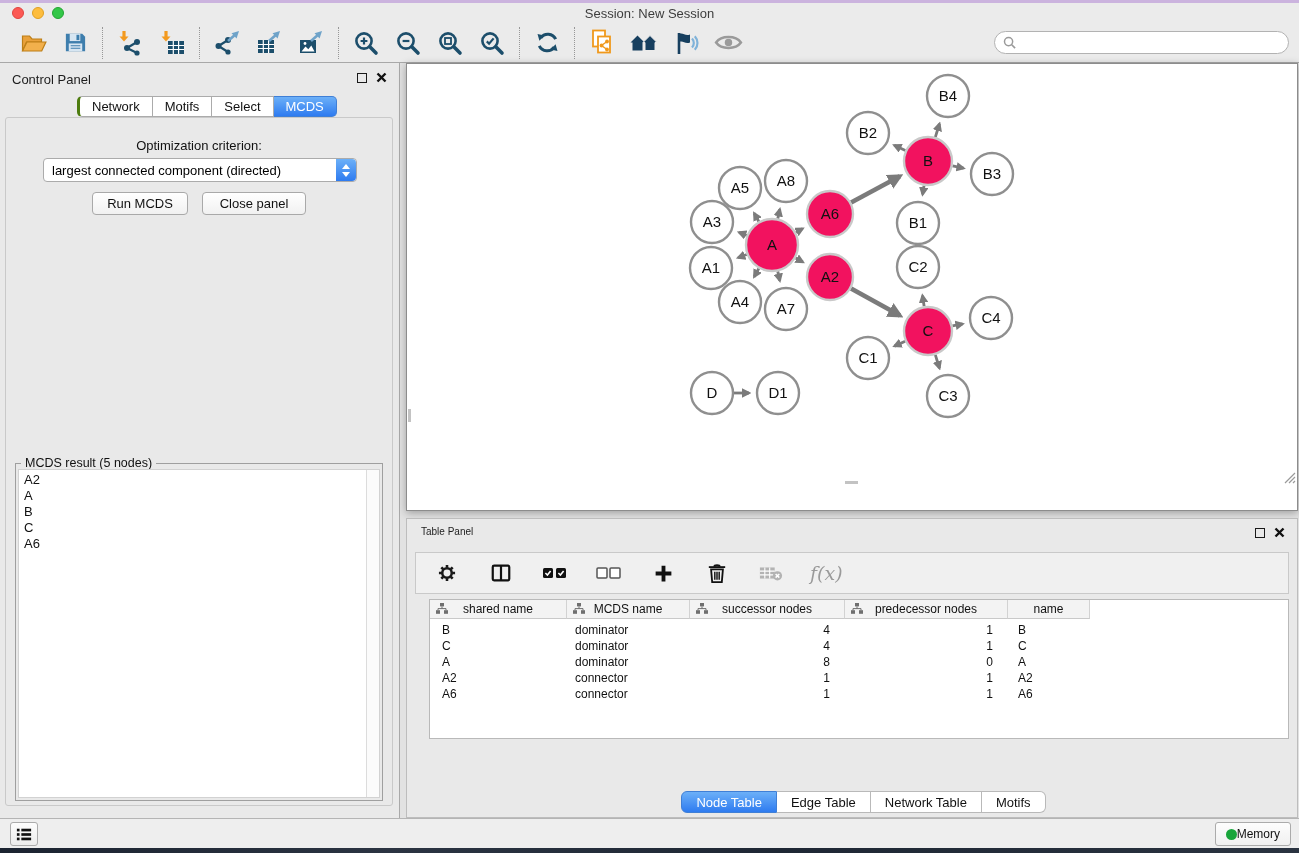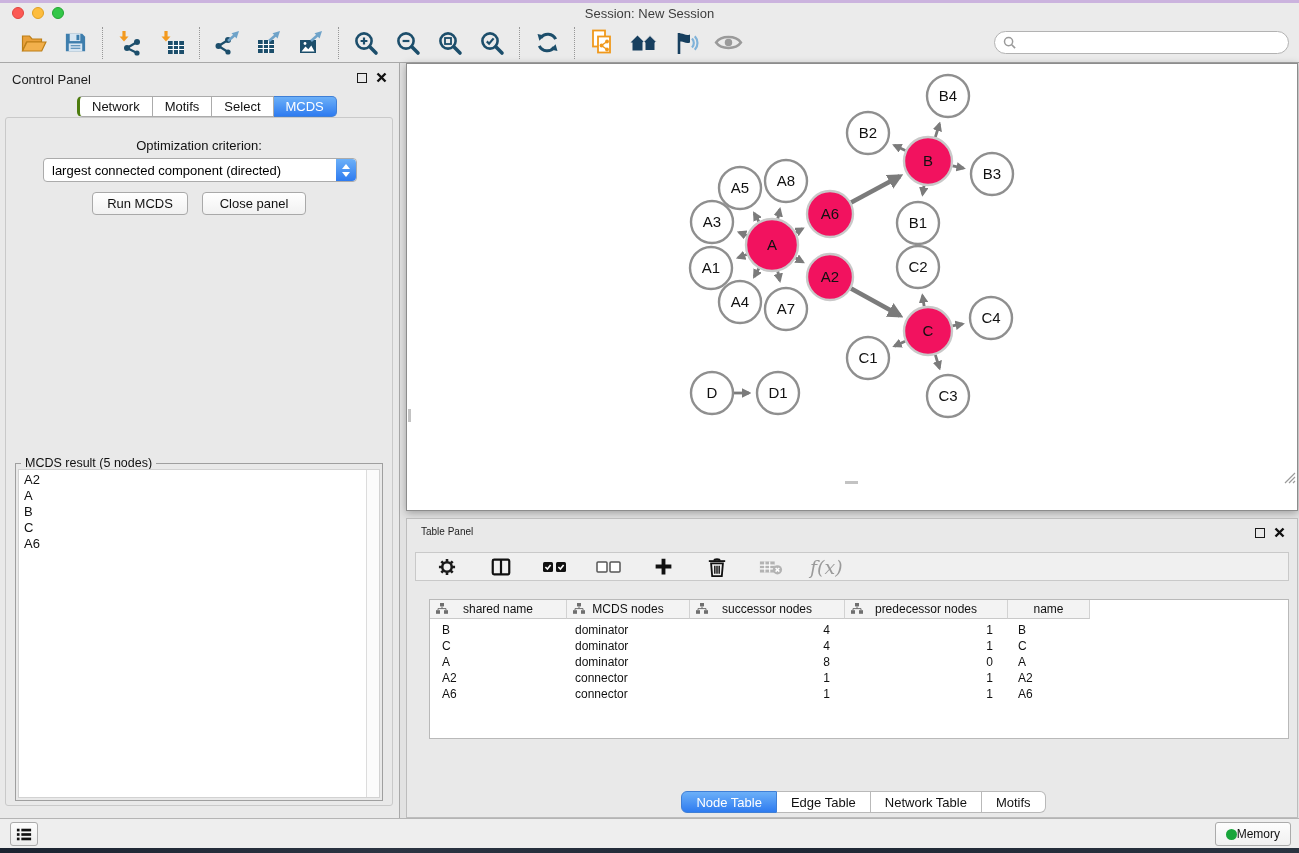--- a/index.html
+++ b/index.html
@@ -75,21 +75,21 @@
   .net-title { text-align:center; font-size:13px; line-height:23px; color:#2e2e2e; }
   .net-canvas { position:relative; width:100%; height:421px; background:#fff; overflow:hidden; }
   .scroll-mark-v { position:absolute; left:1px; top:345px; width:3px; height:13px; background:#c3c3c3; }
   .scroll-mark-h { position:absolute; left:438px; bottom:1px; width:13px; height:3px; background:#c3c3c3; }
   .grip { position:absolute; right:1px; bottom:1px; }
 
   
   .table-panel { position:absolute; left:6px; right:1px; top:455px; bottom:0; background:#e9e9e9;
                  border:1px solid #bdbdbd; }
   .tp-title { position:absolute; left:14px; top:7px; font-size:10px; color:#1d1d1d; }
-  .tp-toolbar { position:absolute; left:8px; right:8px; top:33px; height:29px; background:#f0f0f0;
+  .tp-toolbar { position:absolute; left:8px; right:8px; top:33px; height:42px; background:#f0f0f0;
                 border:1px solid #c9c9c9; display:flex; align-items:center; gap:24px; padding-left:16px; }
   .fx { font-family:"DejaVu Serif", serif; font-style:italic; font-size:19px; color:#9a9a9a; }
   .tp-table { position:absolute; left:22px; right:8px; top:80px; height:140px; background:#fff;
               border:1px solid #b9b9b9; overflow:hidden; }
   .thead { display:flex; height:19px; }
   .th { position:relative; background:#f3f3f3; border-right:1px solid #d2d2d2; border-bottom:1px solid #c9c9c9;
         font-size:12px; display:flex; align-items:center; justify-content:center; color:#111; }
   .th .hicon { position:absolute; left:6px; top:3px; }
   .trow { display:flex; height:16px; align-items:center; font-size:12px; color:#111; }
   .tbody { padding-top:3px; }
@@ -488,21 +488,21 @@
             </div>
             <div class="th c1" style="padding: 0px;">
               <svg class="hicon" width="12" height="12" viewBox="0 0 12 12">
                 <g fill="#6f6f6f">
                   <rect x="4" y="0" width="4" height="3.4"></rect>
                   <rect x="0" y="7.2" width="4" height="3.6"></rect>
                   <rect x="8" y="7.2" width="4" height="3.6"></rect>
                 </g>
                 <path d="M6 3.4 v2.2 M2 7.2 v-1.6 h8 v1.6" fill="none" stroke="#6f6f6f" stroke-width="1"></path>
               </svg>
-              <span>MCDS nodes</span>
+              <span>MCDS name</span>
             </div>
             <div class="th c2" style="padding: 0px;">
               <svg class="hicon" width="12" height="12" viewBox="0 0 12 12">
                 <g fill="#6f6f6f">
                   <rect x="4" y="0" width="4" height="3.4"></rect>
                   <rect x="0" y="7.2" width="4" height="3.6"></rect>
                   <rect x="8" y="7.2" width="4" height="3.6"></rect>
                 </g>
                 <path d="M6 3.4 v2.2 M2 7.2 v-1.6 h8 v1.6" fill="none" stroke="#6f6f6f" stroke-width="1"></path>
               </svg>

